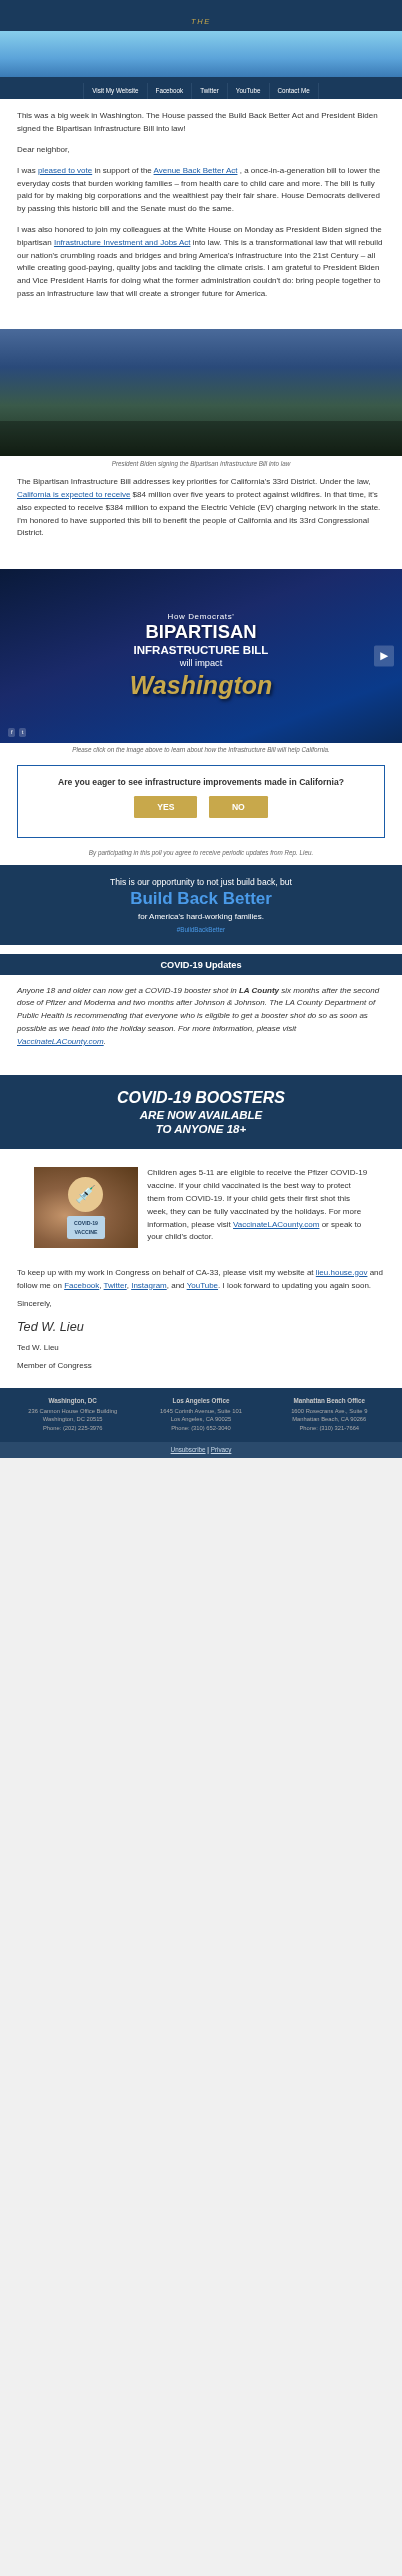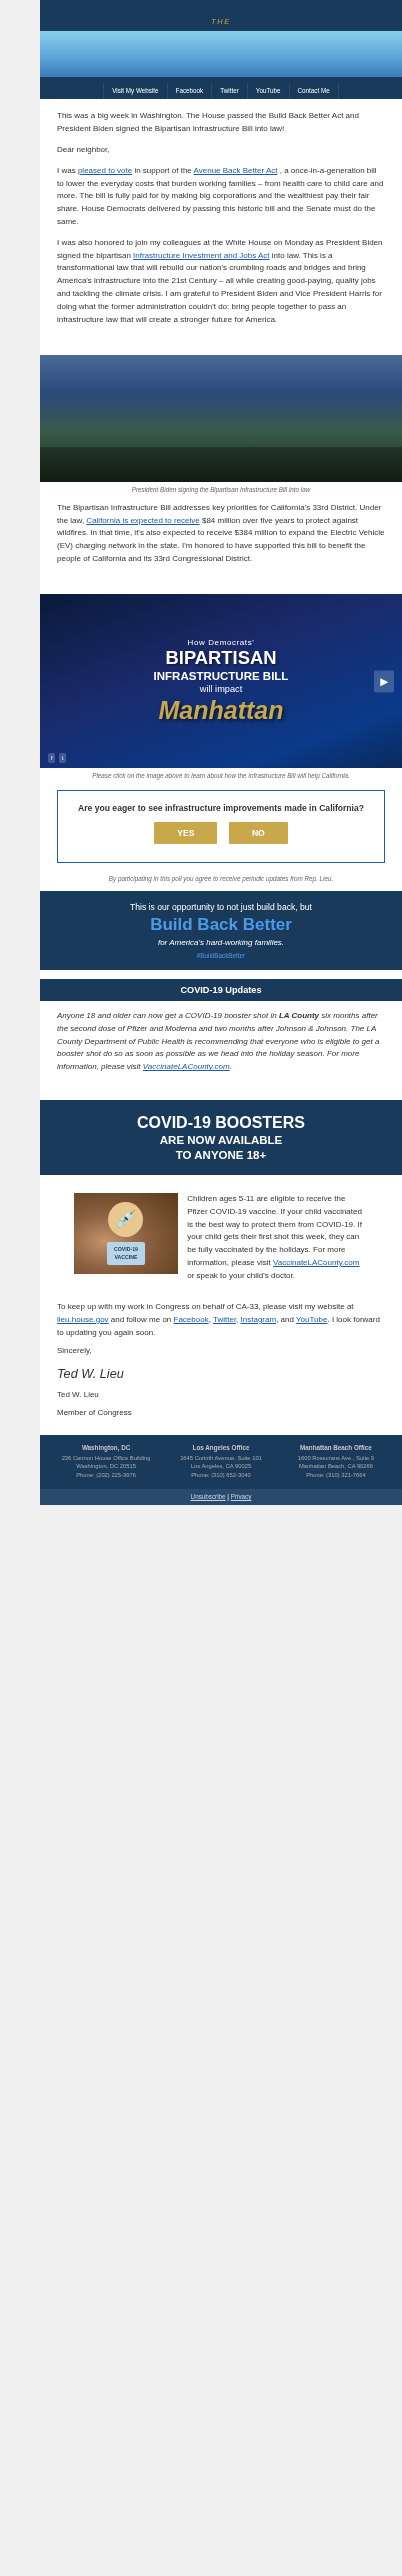--- a/index.html
+++ b/index.html
@@ -5,21 +5,20 @@
     * { box-sizing: border-box; margin: 0; padding: 0; }
     body {
       font-family: Arial, sans-serif;
       background: #f0f0f0;
       display: flex;
       justify-content: center;
     }
     .email-wrapper {
       width: 403px;
       background: #ffffff;
-      margin-left: 40px;
     }
 
     
     .header-banner {
       width: 100%;
       background: #1a3a5c;
       text-align: center;
       padding: 11.5px 0 5.8px;
       position: relative;
     }
@@ -268,21 +267,20 @@
       line-height: 1.1;
       margin-bottom: 3.5px;
     }
     .bbb-title span {
       color: #4a9ae8;
     }
     .bbb-subtitle {
       color: white;
       font-size: 8px;
       margin-bottom: 4.6px;
-      font-style: italic;
     }
     .bbb-hashtag {
       color: #4a9ae8;
       font-size: 6.3px;
     }
 
     
     .covid-updates-header {
       background: #1a3a5c;
       text-align: center;
@@ -303,20 +301,21 @@
     }
     .covid-content p { margin-bottom: 8px; }
     .covid-content a { color: #1a5ca8; }
 
     
     .covid-booster-banner {
       background: #1a3a5c;
       text-align: center;
       padding: 14px 11.5px;
       margin: 9.2px 0;
+      font-style: italic;
     }
     .covid-booster-banner .booster-line1 {
       color: white;
       font-size: 16px;
       font-weight: 900;
       text-transform: uppercase;
       line-height: 1.1;
     }
     .covid-booster-banner .booster-line2 {
       color: white;
@@ -462,21 +461,21 @@
   </div>
 
   <div class="infra-image-block">
     <div class="infra-image-placeholder">
       <div style="position:absolute;width:100%;height:100%;background:linear-gradient(160deg,#0a1a3a 0%,#1a2a6a 40%,#0a3a8a 80%,#0a2a5a 100%);"></div>
       <div style="position:relative;z-index:1;text-align:center;width:100%;">
         <div class="how-dems">How Democrats'</div>
         <div class="bipartisan">BIPARTISAN</div>
         <div class="infra-bill">INFRASTRUCTURE BILL</div>
         <div class="will-impact">will impact</div>
-        <div class="california">Manhattan</div>
+        <div class="california">Washington</div>
       </div>
       <div class="infra-social-icons">
         <span>f</span>
         <span>t</span>
       </div>
       <div class="infra-arrow">▶</div>
     </div>
     <p class="infra-caption">Please click on the image above to learn about how the Infrastructure Bill will help California.</p>
   </div>
 

